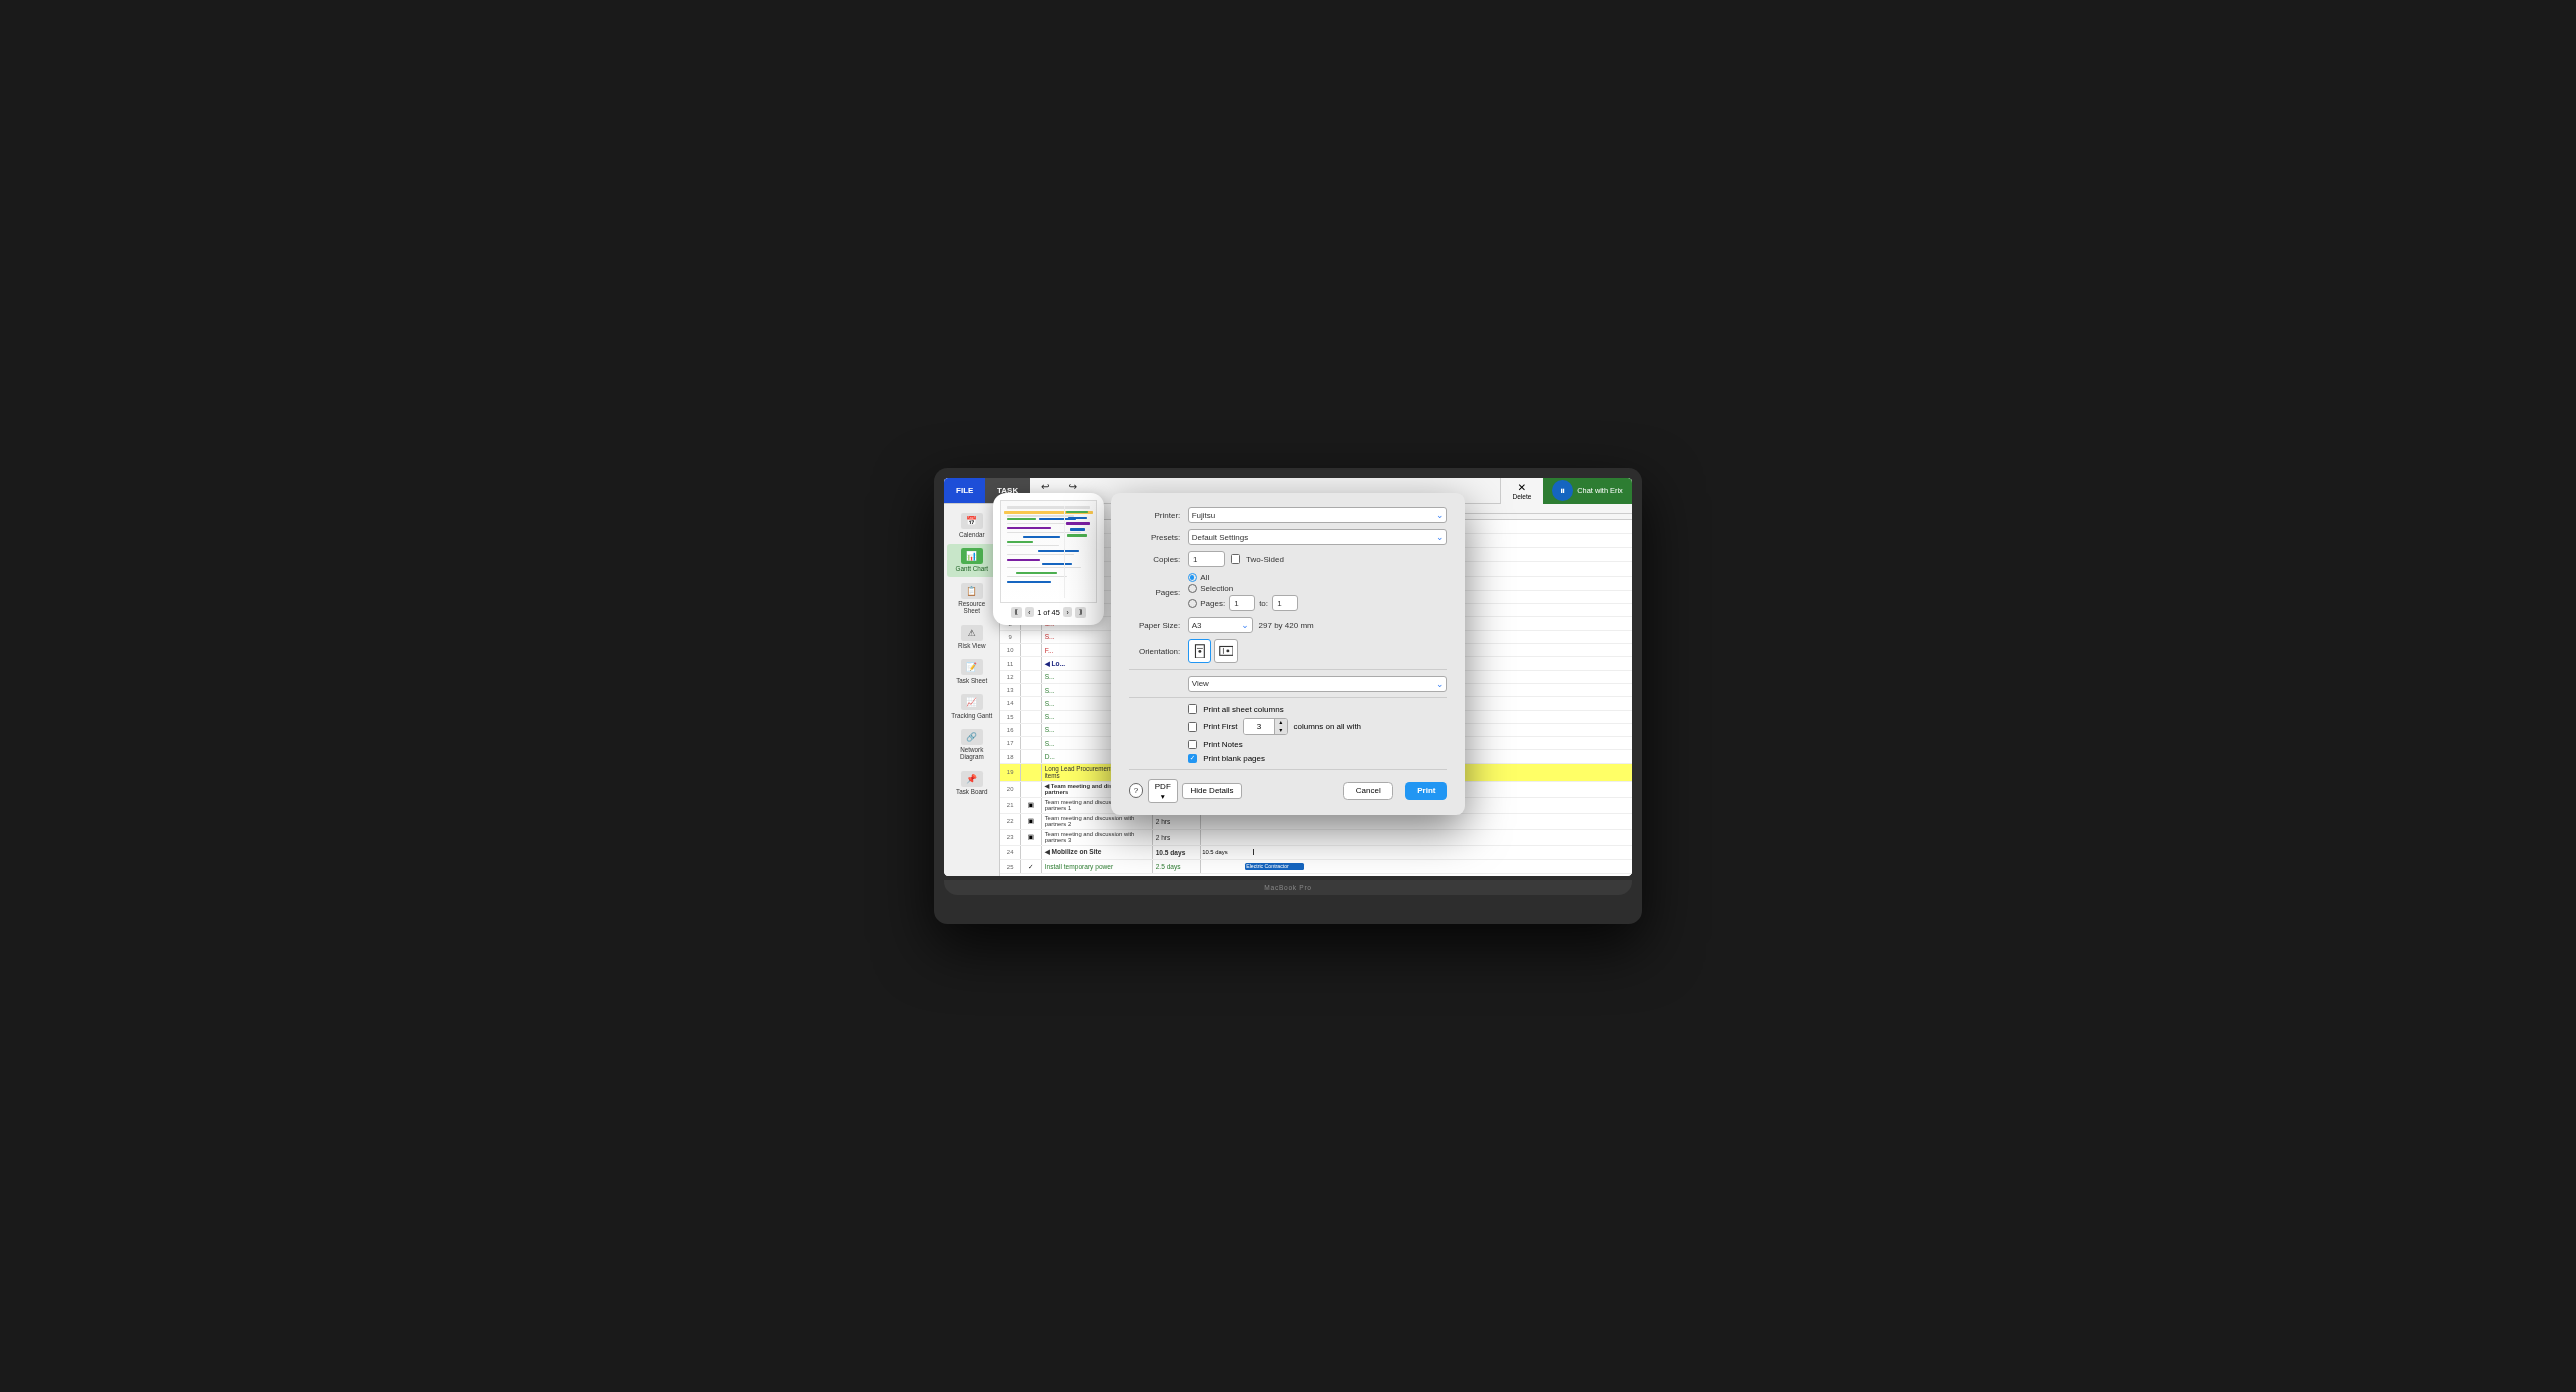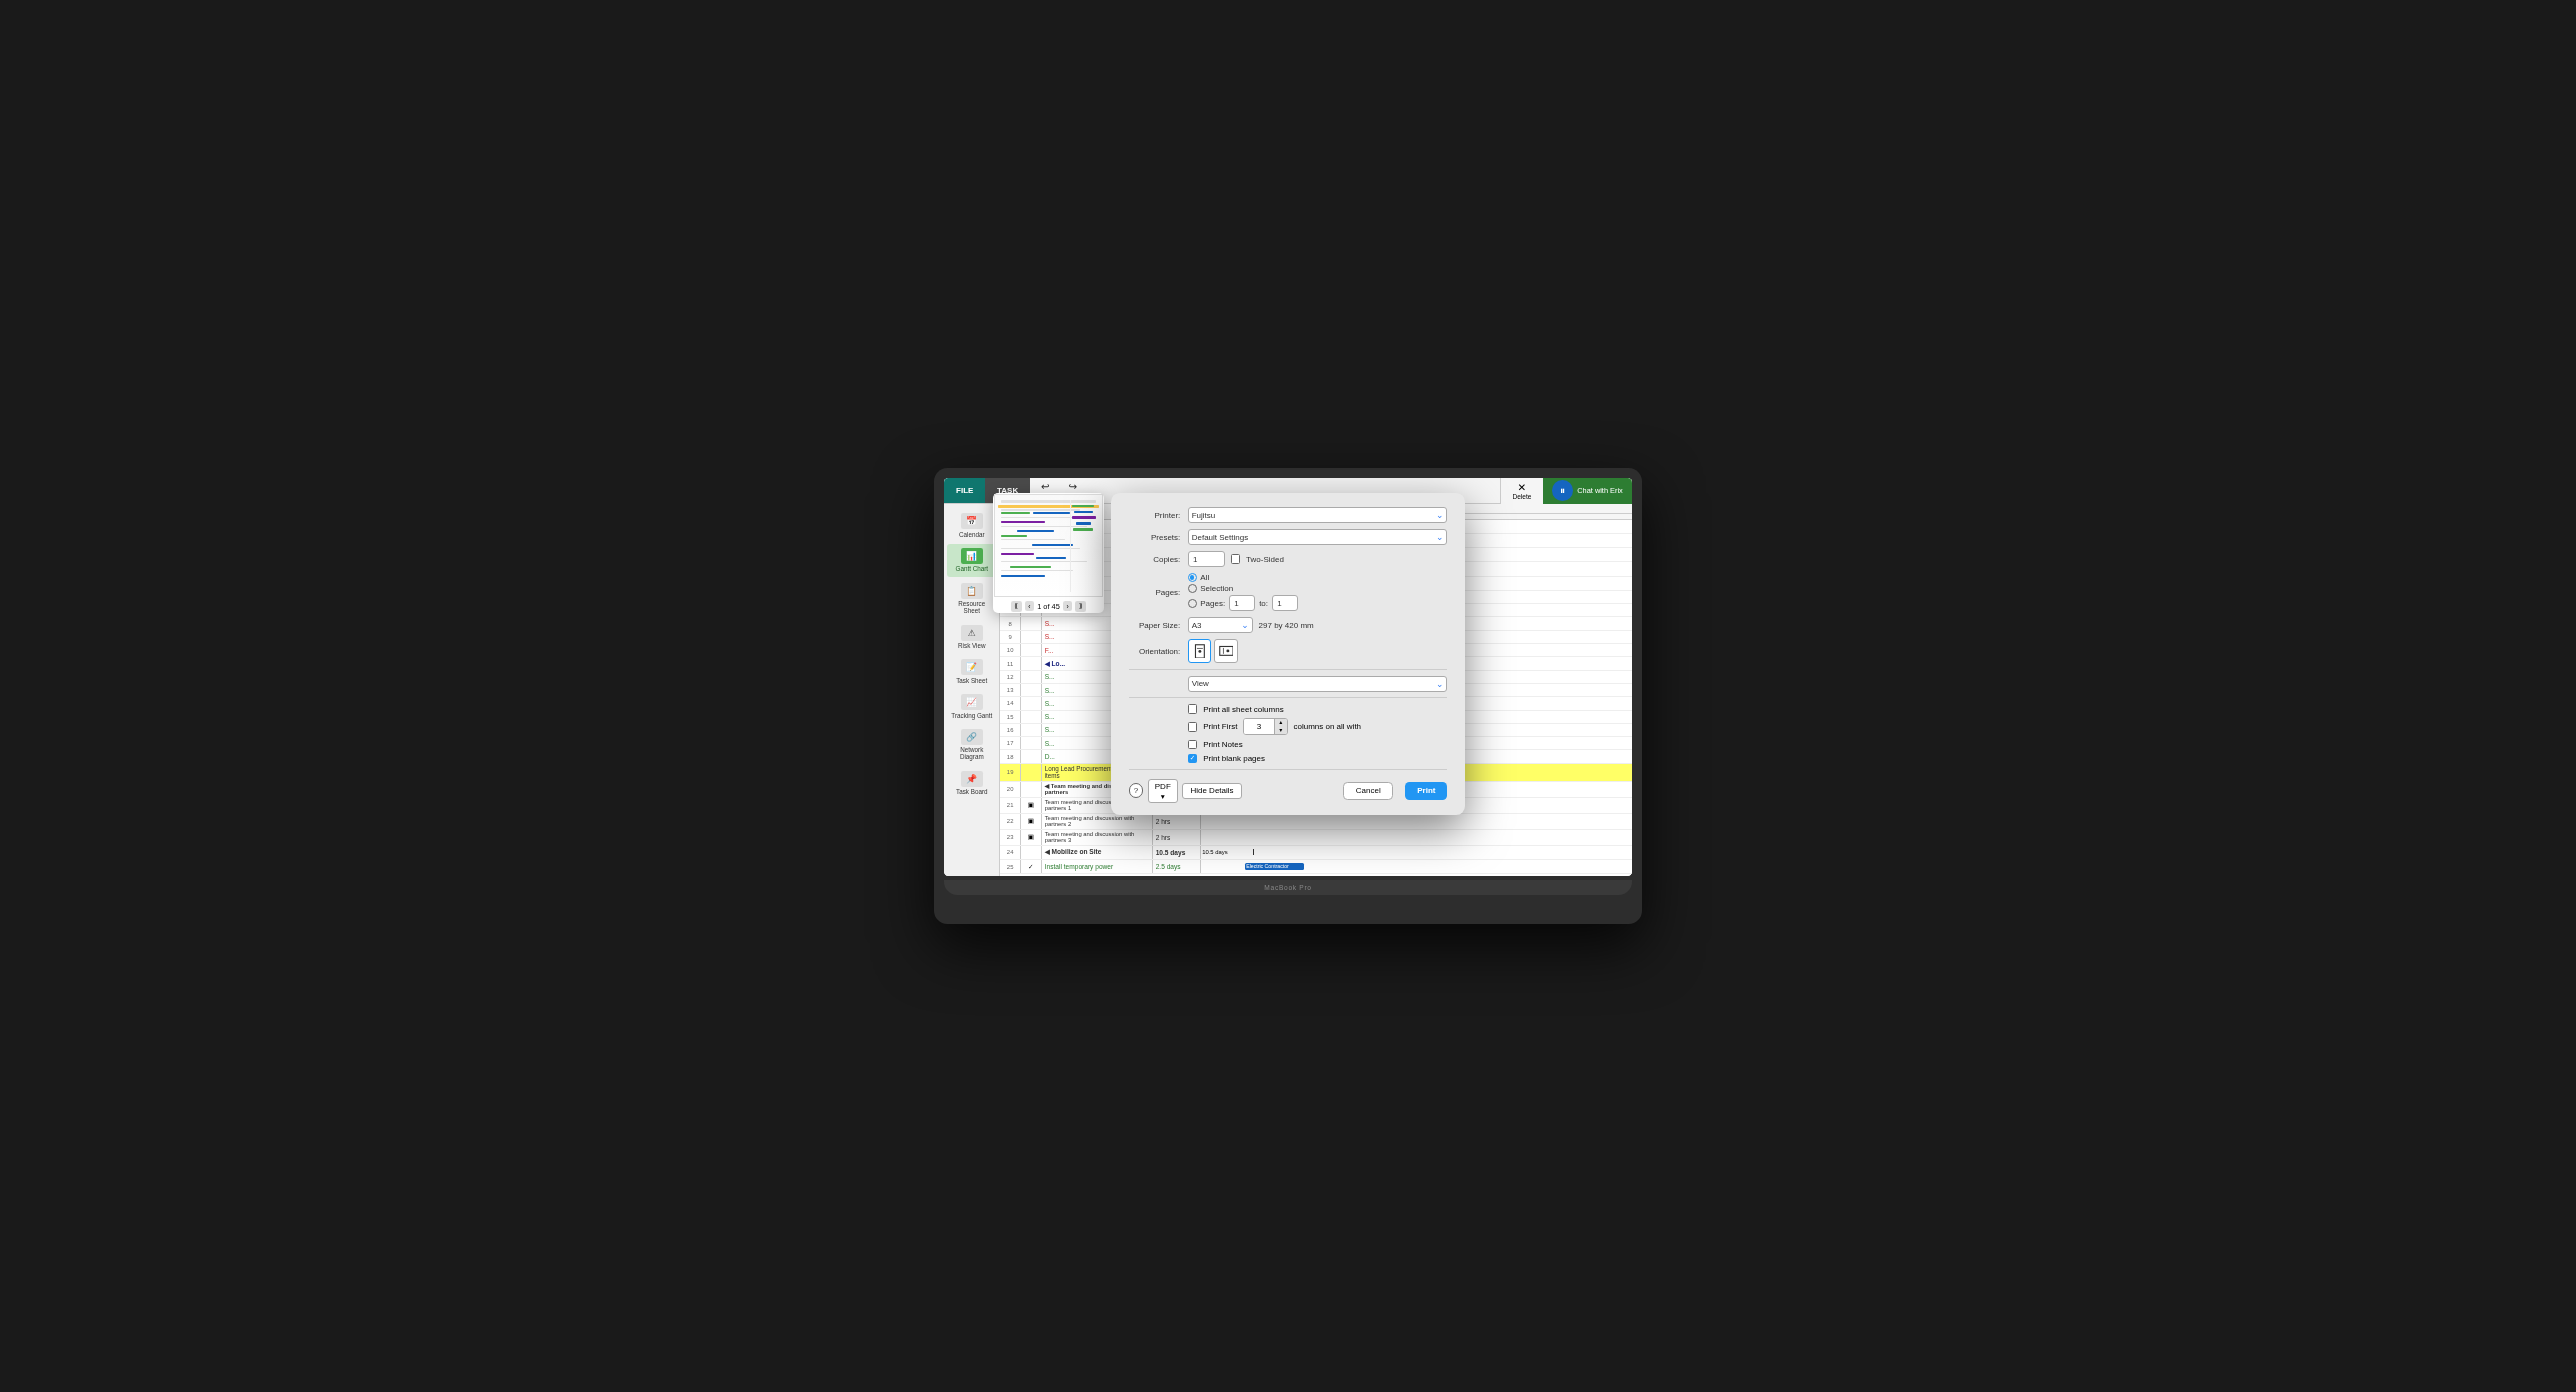--- a/index.html
+++ b/index.html
@@ -59,21 +59,21 @@
       padding: 0 11.8px;
       font-size: 8px;
       font-weight: 600;
       display: flex;
       align-items: center;
       cursor: pointer;
       color: white;
       background: #2d7d32;
     }
     .toolbar-tab.active {
-      background: #0f766e;
+      background: #1d4ed8;
     }
     .toolbar-tab.secondary {
       background: #4a4a4a;
       color: white;
     }
     .toolbar-actions {
       display: flex;
       align-items: center;
       padding: 0 7.4px;
       gap: 11.8px;
@@ -194,23 +194,23 @@
       width: 354px;
       padding: 14.8px 17.7px 11.8px;
       position: relative;
     }
     .dialog-preview {
       position: absolute;
       left: -118px;
       top: 0;
       width: 111px;
       background: white;
-      border-radius: 5px;
+      border-radius: 13px;
       box-shadow: 0 3px 14.8px rgba(0,0,0,0.3);
-      padding: 1px;
+      padding: 7px;
     }
     .preview-img {
       width: 100%;
       height: 103px;
       background: white;
       border: 0.7px solid #ddd;
       display: flex;
       align-items: center;
       justify-content: center;
       overflow: hidden;

